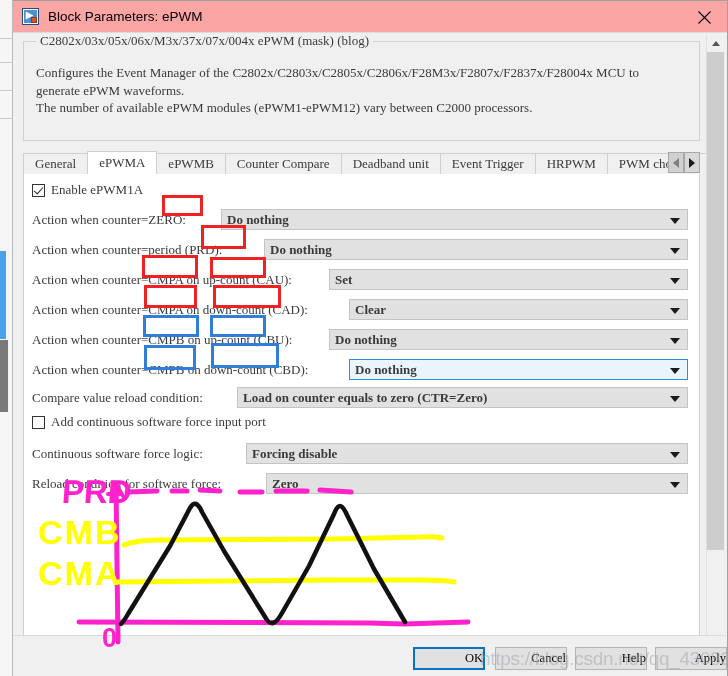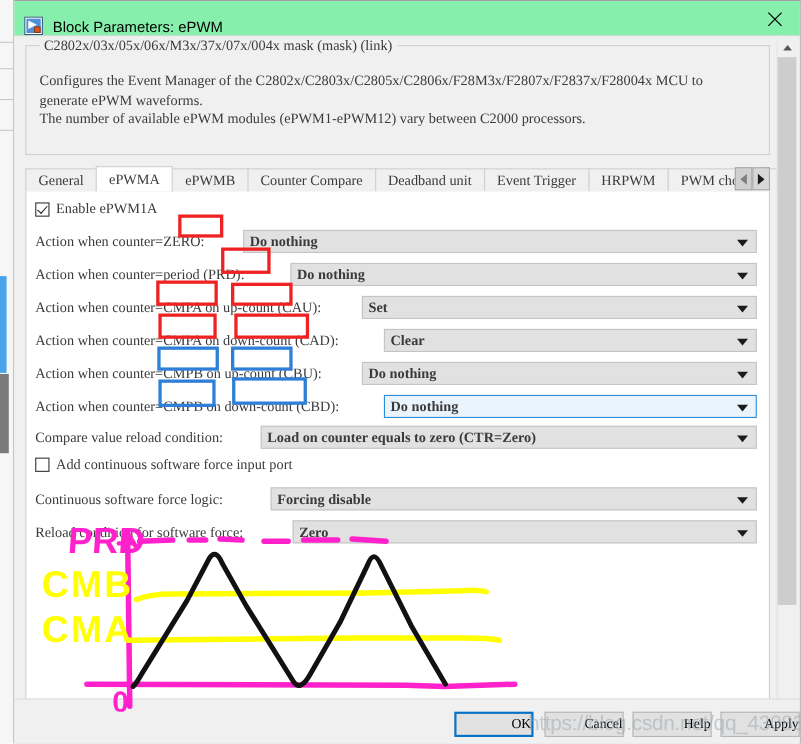--- a/index.html
+++ b/index.html
@@ -44,23 +44,23 @@
     position: absolute; left: 13px; top: 0;
     width: 715px; height: 676px;
     background: #f0f0f0;
     border: 1px solid #a0a0a0;
     border-left: none;
   }
 
   .titlebar {
     position: relative;
     height: 32px;
-    background: #86efac;
+    background: #fca5a5;
     border-bottom: 1px solid #dcdcdc;
-    display: flex; align-items: flex-end;
+    display: flex; align-items: center;
   }
   .title-icon {
     width: 17px; height: 17px;
     margin-left: 9px; margin-right: 9px;
     position: relative; flex: none;
   }
   .title-text {
     font-family: "Liberation Sans", sans-serif;
     font-size: 13.5px;
     color: #000;
@@ -350,21 +350,21 @@
           <line x1="13.5" y1="1.5" x2="1.5" y2="13.5" stroke="#000" stroke-width="1.1"></line>
         </svg>
       </div>
     </div>
 
     <div class="client">
 
       <div class="content-pane">
 
         <div class="groupbox">
-          <div class="group-legend">C2802x/03x/05x/06x/M3x/37x/07x/004x mask (mask) (link)</div>
+          <div class="group-legend">C2802x/03x/05x/06x/M3x/37x/07x/004x ePWM (mask) (blog)</div>
           <div class="group-body">
             <div>Configures the Event Manager of the C2802x/C2803x/C2805x/C2806x/F28M3x/F2807x/F2837x/F28004x MCU to</div>
             <div>generate ePWM waveforms.</div>
             <div>The number of available ePWM modules (ePWM1-ePWM12) vary between C2000 processors.</div>
           </div>
         </div>
 
         <div class="tabbar">
           <div class="tab-underline"></div>
           <div class="tabstrip">

